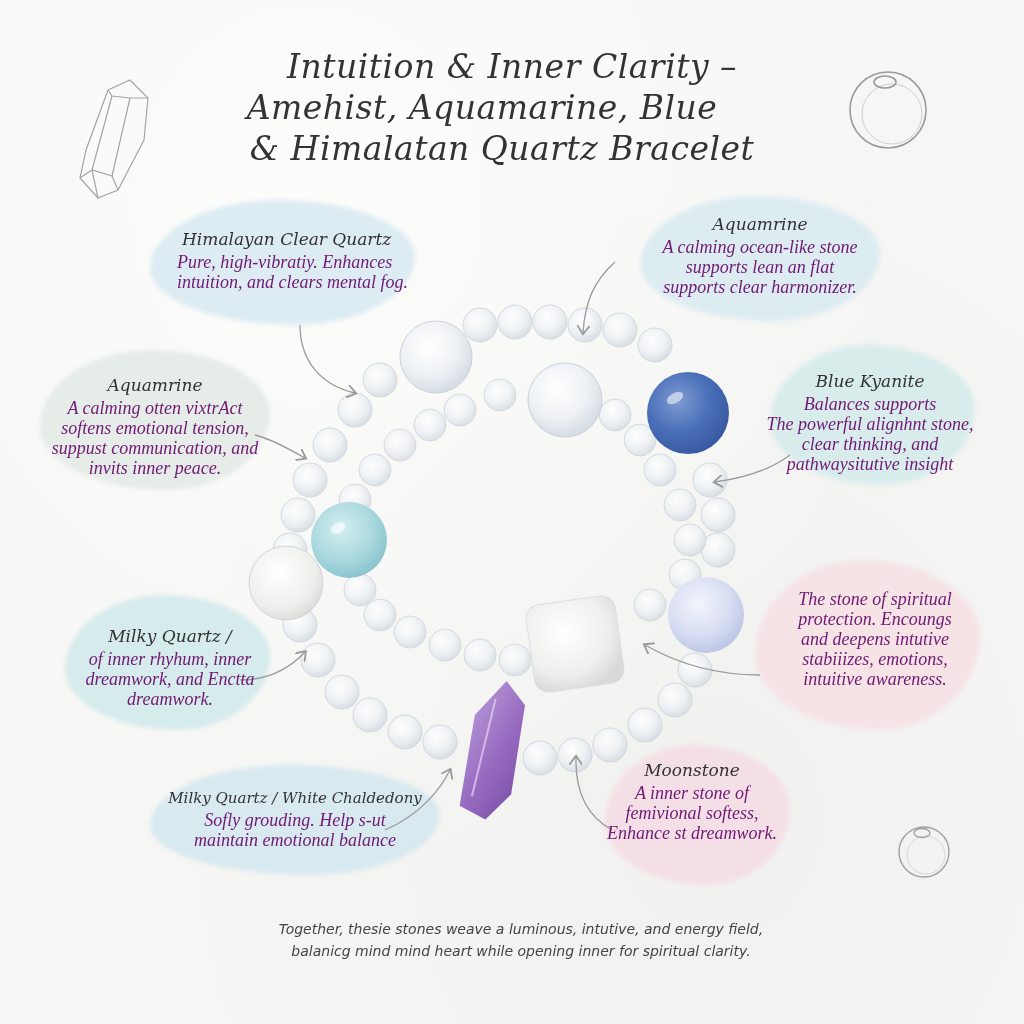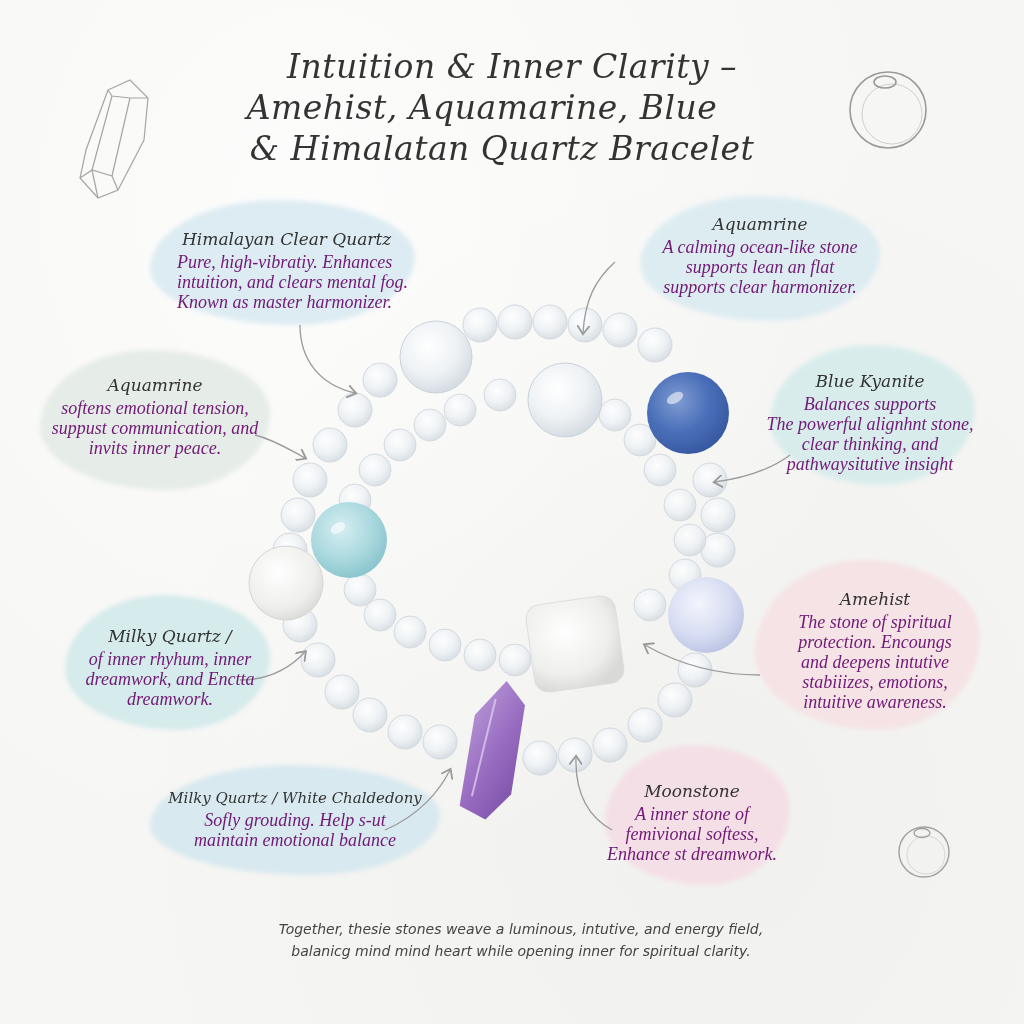--- a/index.html
+++ b/index.html
@@ -191,32 +191,32 @@
     <path d="M760,675 C720,675 680,665 645,645" marker-end="url(#arrow)"></path>
     <path d="M385,830 C420,815 440,790 450,770" marker-end="url(#arrow)"></path>
     <path d="M612,830 C585,815 575,790 576,757" marker-end="url(#arrow)"></path>
   </g>
 </svg>
 
 <div class="card" style="left:162px;top:229px;width:250px;text-align:left;">
   <div class="h" style="margin-left:20px">Himalayan Clear Quartz</div>
   <div class="b" style="margin-left:15px">Pure, high-vibratiy. Enhances</div>
   <div class="b" style="margin-left:15px">intuition, and clears mental fog.</div>
-  <div class="b" style="margin-left:15px">Known as master harmonizer.</div>
 </div>
 
 <div class="card" style="left:640px;top:214px;width:240px;">
   <div class="h">Aquamrine</div>
   <div class="b">A calming ocean-like stone</div>
   <div class="b">supports lean an flat</div>
   <div class="b">supports clear harmonizer.</div>
 </div>
 
 <div class="card" style="left:30px;top:375px;width:250px;">
   <div class="h">Aquamrine</div>
+  <div class="b">A calming otten vixtrAct</div>
   <div class="b">softens emotional tension,</div>
   <div class="b">suppust communication, and</div>
   <div class="b">invits inner peace.</div>
 </div>
 
 <div class="card" style="left:750px;top:371px;width:240px;">
   <div class="h">Blue Kyanite</div>
   <div class="b">Balances supports</div>
   <div class="b">The powerful alignhnt stone,</div>
   <div class="b">clear thinking, and</div>
@@ -224,35 +224,34 @@
 </div>
 
 <div class="card" style="left:60px;top:626px;width:220px;">
   <div class="h">Milky Quartz /</div>
   <div class="b">of inner rhyhum, inner</div>
   <div class="b">dreamwork, and Enctta</div>
   <div class="b">dreamwork.</div>
 </div>
 
 <div class="card" style="left:760px;top:589px;width:230px;">
-  <div class="h">Amehist</div>
   <div class="b">The stone of spiritual</div>
   <div class="b">protection. Encoungs</div>
   <div class="b">and deepens intutive</div>
   <div class="b">stabiiizes, emotions,</div>
   <div class="b">intuitive awareness.</div>
 </div>
 
 <div class="card" style="left:150px;top:789px;width:290px;">
   <div class="h" style="font-size:15px">Milky Quartz / White Chaldedony</div>
   <div class="b">Sofly grouding. Help s-ut</div>
   <div class="b">maintain emotional balance</div>
 </div>
 
-<div class="card" style="left:592px;top:781px;width:200px;">
+<div class="card" style="left:592px;top:760px;width:200px;">
   <div class="h">Moonstone</div>
   <div class="b">A inner stone of</div>
   <div class="b">femivional softess,</div>
   <div class="b">Enhance st dreamwork.</div>
 </div>
 
 <div class="footer">
   <div>Together, thesie stones weave a luminous, intutive, and energy field,</div>
   <div>balanicg mind mind heart while opening inner for spiritual clarity.</div>
 </div>

